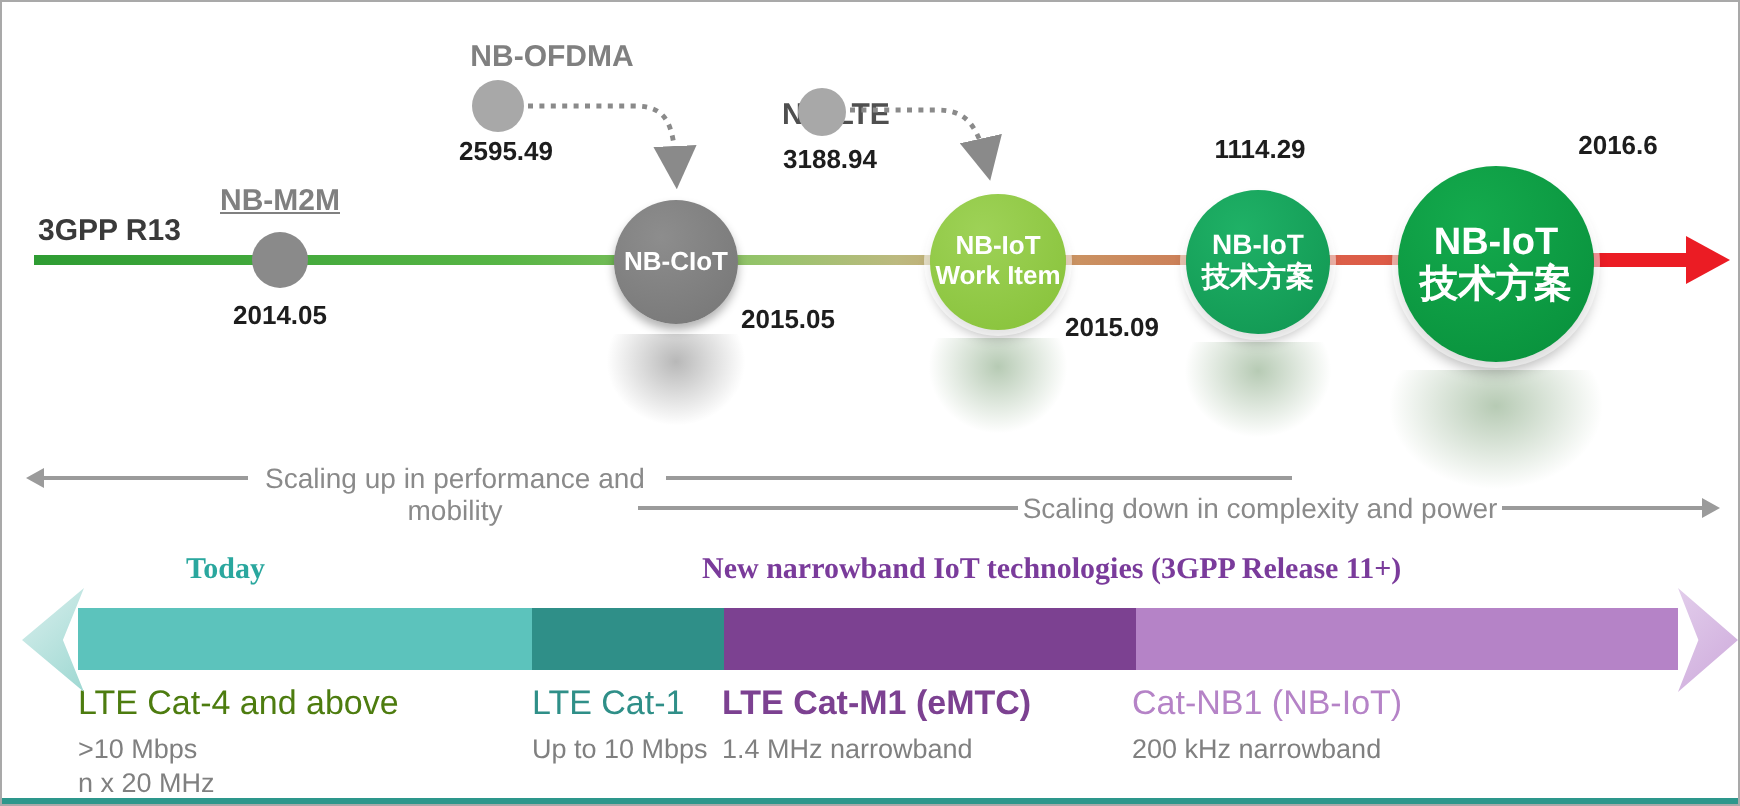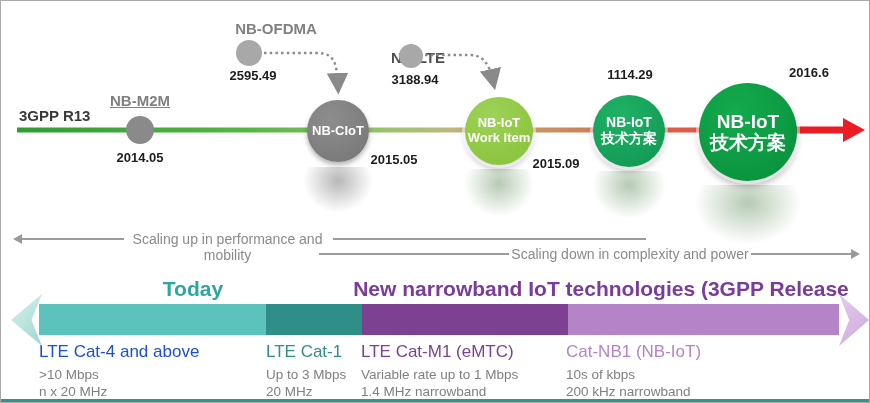--- a/index.html
+++ b/index.html
@@ -29,27 +29,27 @@
   .tri-right{position:absolute;width:0;height:0;border-top:5px solid transparent;border-bottom:5px solid transparent;border-left:9px solid #9b9b9b;}
   .scaletext{position:absolute;font-size:14px;color:#8a8a8a;text-align:center;}
   
   .seg{position:absolute;top:303px;height:31px;z-index:2;}
   .seg1{left:38px;width:227px;background:#5cc3bc;}
   .seg2{left:265px;width:96px;background:#2f8f88;}
   .seg3{left:361px;width:206px;background:#7c4191;}
   .seg4{left:567px;width:271px;background:#b583c7;}
   .chev-left{left:10px;top:293px;width:31px;height:52px;background:linear-gradient(135deg,#d9efed,#9ed8d2);clip-path:polygon(100% 0,0 50%,100% 100%,66% 50%);z-index:2;}
   .chev-right{left:838px;top:293px;width:30px;height:52px;background:linear-gradient(135deg,#e2cdeb,#cda9db);clip-path:polygon(0 0,100% 50%,0 100%,34% 50%);z-index:2;}
-  .band-label{position:absolute;top:276px;font-size:21px;font-weight:bold;text-align:center;}
+  .band-label{position:absolute;top:276px;font-size:15px;font-weight:bold;font-family:Liberation Serif, serif;}
   .today{left:92px;width:200px;color:#2aa79e;}
   .newtech{left:350px;width:500px;color:#7a3b9b;}
   .col{position:absolute;top:341px;}
   .col-title{font-size:17px;margin-bottom:4px;white-space:nowrap;}
   .col-sub{font-size:13.5px;color:#808080;line-height:17px;white-space:nowrap;}
-  .c1{color:#1d4ed8;} .c2{color:#2f8f88;} .c3{color:#7c4191;font-weight:normal;} .c4{color:#b583c7;}
+  .c1{color:#4d7c0f;} .c2{color:#2f8f88;} .c3{color:#7c4191;font-weight:bold;} .c4{color:#b583c7;}
   .footer-line{position:absolute;left:0;right:0;bottom:0;height:3px;background:#2d978c;}
   svg{position:absolute;left:0;top:0;z-index:2;}
 </style>
 </head>
 <body>
 
 <div class="canvas">
 
   <svg width="868" height="230" viewBox="0 0 868 230">
     <defs>
@@ -142,28 +142,25 @@
   <div class="seg seg4"></div>
   <div class="abs chev-right"></div>
 
   <div class="col" style="left:38px;">
     <div class="col-title c1">LTE Cat-4 and above</div>
     <div class="col-sub">&gt;10 Mbps</div>
     <div class="col-sub">n x 20 MHz</div>
   </div>
   <div class="col" style="left:265px;">
     <div class="col-title c2">LTE Cat-1</div>
-    <div class="col-sub">Up to 3 Mbps</div>
-    <div class="col-sub">20 MHz</div>
+    <div class="col-sub">Up to 10 Mbps</div>
   </div>
   <div class="col" style="left:360px;">
     <div class="col-title c3">LTE Cat-M1 (eMTC)</div>
-    <div class="col-sub">Variable rate up to 1 Mbps</div>
     <div class="col-sub">1.4 MHz narrowband</div>
   </div>
   <div class="col" style="left:565px;">
     <div class="col-title c4">Cat-NB1 (NB-IoT)</div>
-    <div class="col-sub">10s of kbps</div>
     <div class="col-sub">200 kHz narrowband</div>
   </div>
 
   <div class="footer-line"></div>
 </div>
 
 </body></html>

